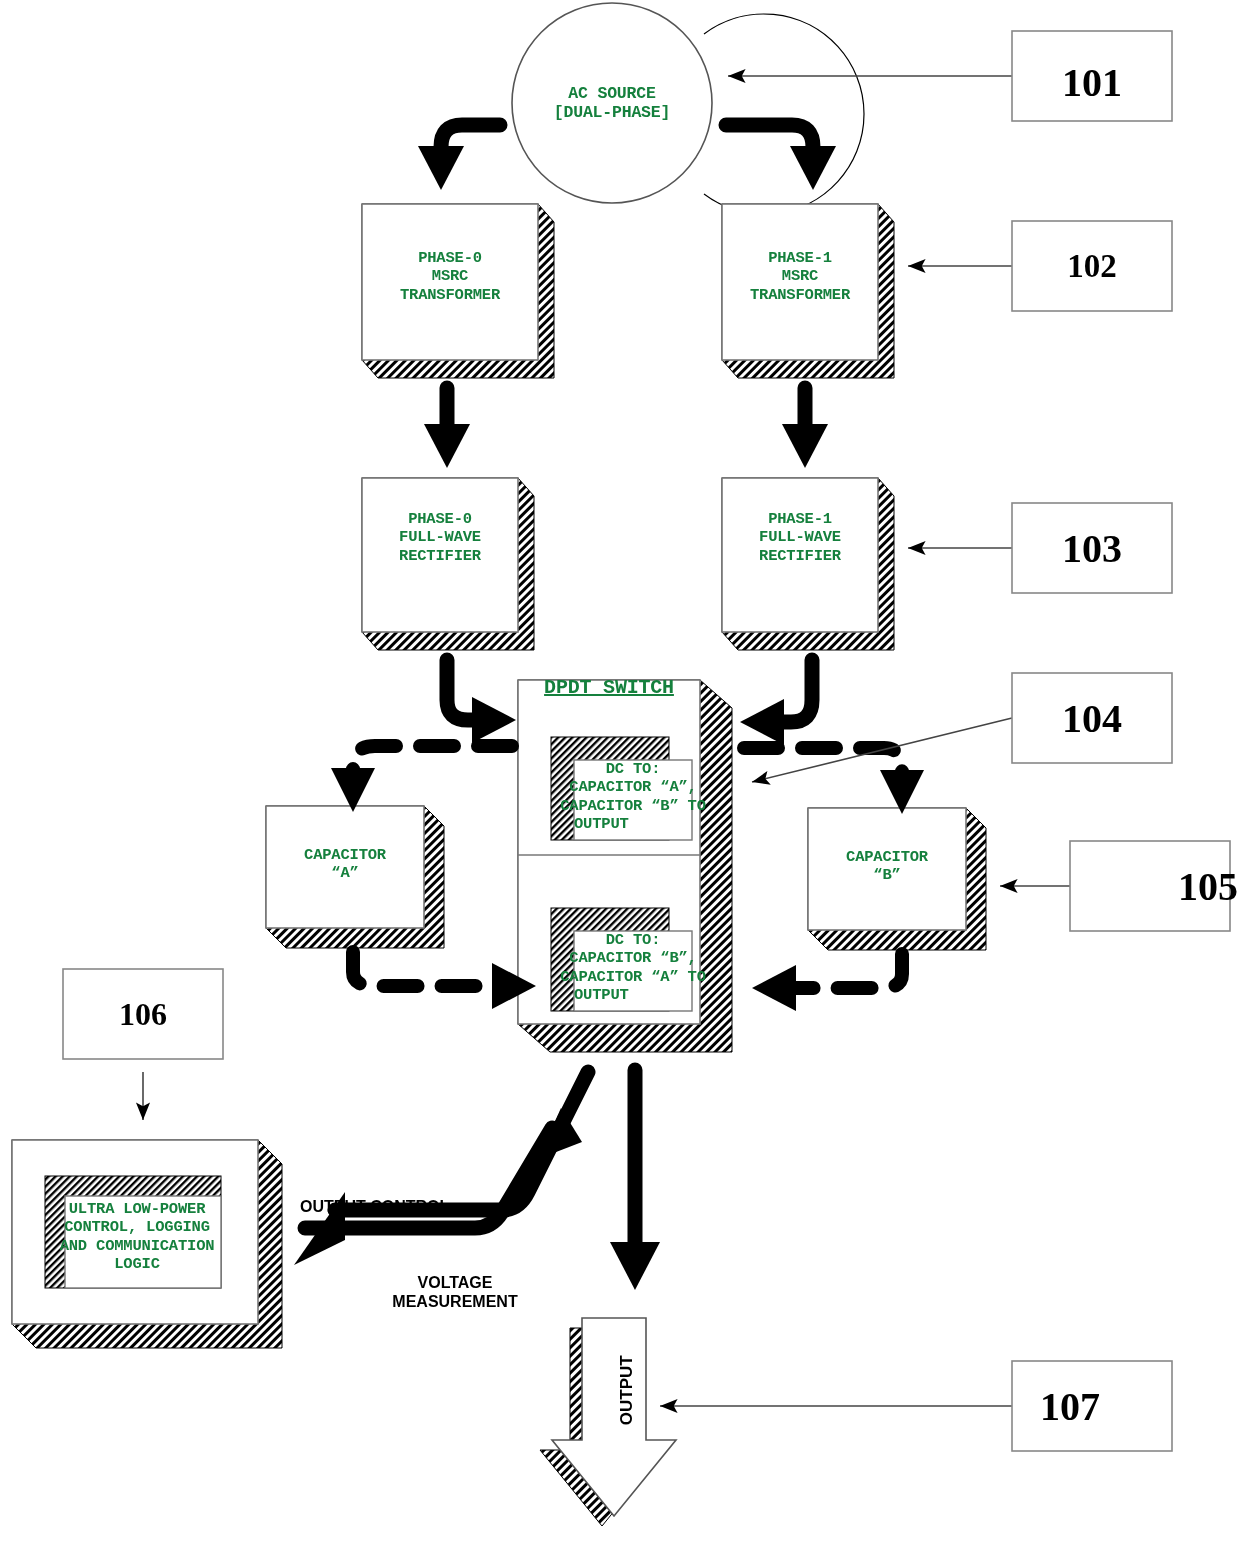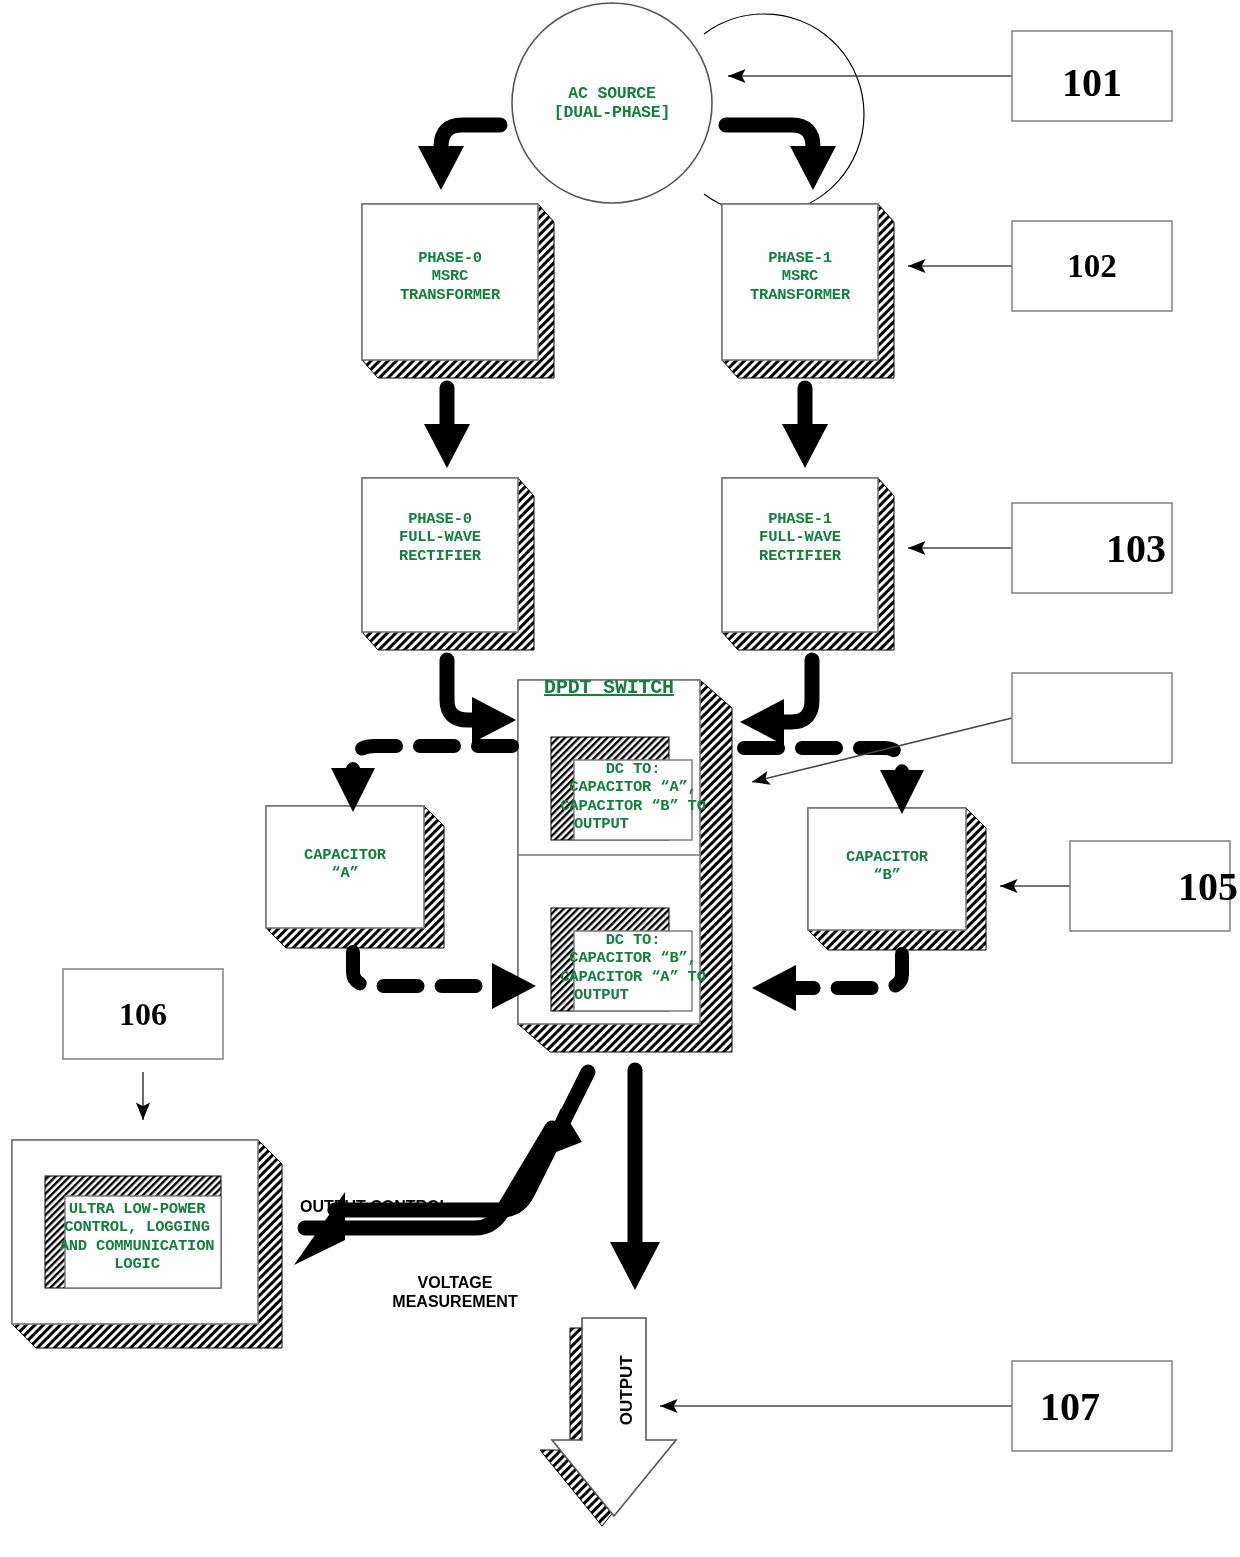--- a/index.html
+++ b/index.html
@@ -229,18 +229,19 @@
 
   <div class="blktxt" style="left:300px;top:1197px;width:200px;font-size:16px;text-align:left;">OUTPUT CONTROL</div>
 
   <div class="blktxt" style="left:330px;top:1273px;width:250px;font-size:16px;">
     <div>VOLTAGE</div>
     <div>MEASUREMENT</div>
   </div>
 
   <div class="refnum" style="left:1012px;top:31px;width:160px;height:90px;font-size:40px;margin-top:6px;">101</div>
   <div class="refnum" style="left:1012px;top:221px;width:160px;height:90px;font-size:33px;">102</div>
-  <div class="refnum" style="left:1012px;top:503px;width:160px;height:90px;font-size:40px;margin-left:44px;">103</div>
+  <div class="refnum" style="left:1012px;top:503px;width:160px;height:90px;font-size:40px;">103</div>
+  <div class="refnum" style="left:1012px;top:673px;width:160px;height:90px;font-size:40px;">104</div>
   <div class="refnum" style="left:1128px;top:841px;width:160px;height:90px;font-size:40px;">105</div>
   <div class="refnum" style="left:63px;top:969px;width:160px;height:90px;font-size:32px;">106</div>
   <div class="refnum" style="left:990px;top:1361px;width:160px;height:90px;font-size:40px;">107</div>
 
 </div>
 
 </body></html>

